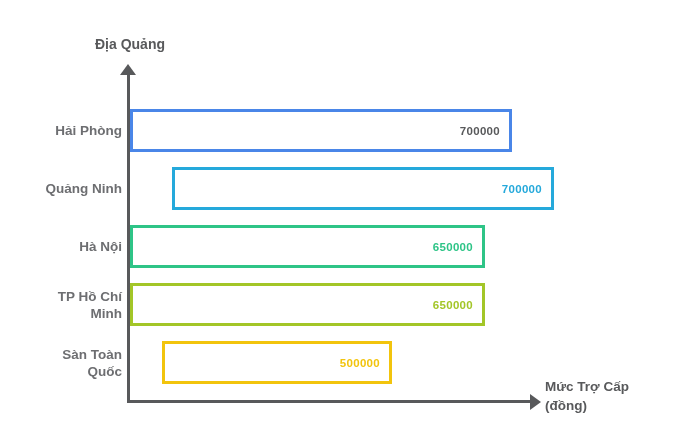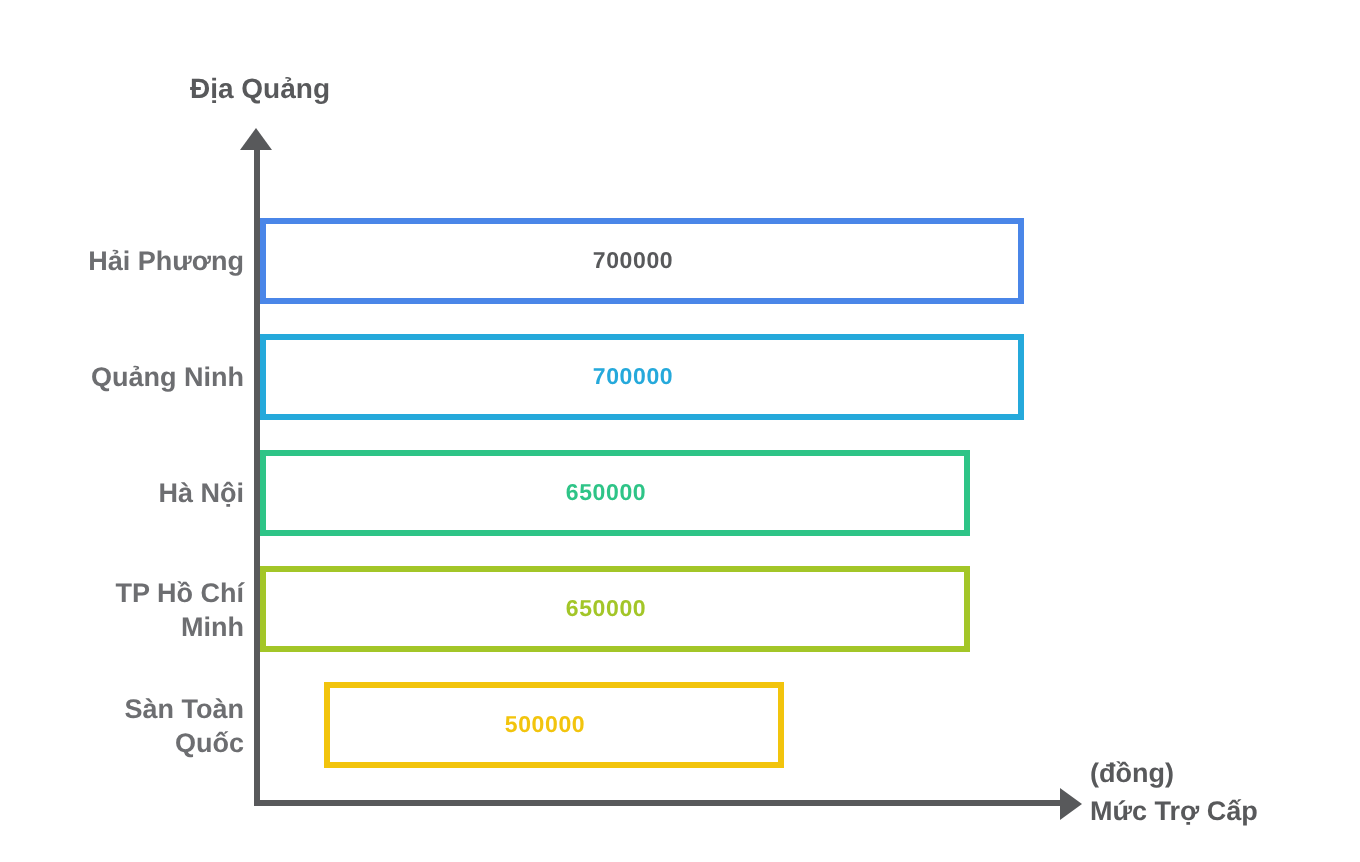--- a/index.html
+++ b/index.html
@@ -30,52 +30,52 @@
     border-bottom:11px solid var(--axis-color);
   }
   .x-arrow{
     position:absolute;left:530px;top:394px;width:0;height:0;
     border-top:8px solid transparent;border-bottom:8px solid transparent;
     border-left:11px solid var(--axis-color);
   }
 
   
   .row{position:absolute;left:30px;height:43px;display:flex;align-items:center;}
-  .r0{top:109px;} .r1{top:167px;} .r2{top:225px;} .r3{top:283px;} .r4{top:341px;gap:32px;}
+  .r0{top:109px;} .r1{top:167px;gap:42px;} .r2{top:225px;} .r3{top:283px;} .r4{top:341px;gap:32px;}
   .cat-label{
     width:92px;flex:0 0 92px;text-align:right;
     font-size:13.5px;font-weight:bold;color:var(--label-color);line-height:17px;
   }
   .bar{
     margin-left:8px;height:43px;box-sizing:border-box;
     border:3px solid #000;background:transparent;
-    display:flex;align-items:center;justify-content:center;
+    display:flex;align-items:center;justify-content:flex-end;
     padding-right:9px;
   }
   .val{font-size:11.5px;font-weight:bold;letter-spacing:0.3px;}
 </style>
 </head>
 <body style="--axis-color: #58595b; --label-color: #6d6e71;">
 
 <div class="canvas">
 
   <div class="y-title">Địa Quảng</div>
 
   <div class="y-arrow"></div>
   <div class="y-axis"></div>
   <div class="x-axis"></div>
   <div class="x-arrow"></div>
 
   <div class="x-title">
+    <div>Mức Trợ Cấp</div>
     <div>(đồng)</div>
-    <div>Mức Trợ Cấp</div>
   </div>
 
   <div class="row r0">
-    <div class="cat-label">Hải Phương</div>
+    <div class="cat-label">Hải Phòng</div>
     <div class="bar" style="width: 382px; border-color: rgb(74, 134, 232);">
       <span class="val" style="color: rgb(88, 89, 91);">700000</span>
     </div>
   </div>
 
   <div class="row r1">
     <div class="cat-label">Quảng Ninh</div>
     <div class="bar" style="width: 382px; border-color: rgb(37, 169, 219);">
       <span class="val" style="color: rgb(37, 169, 219);">700000</span>
     </div>

